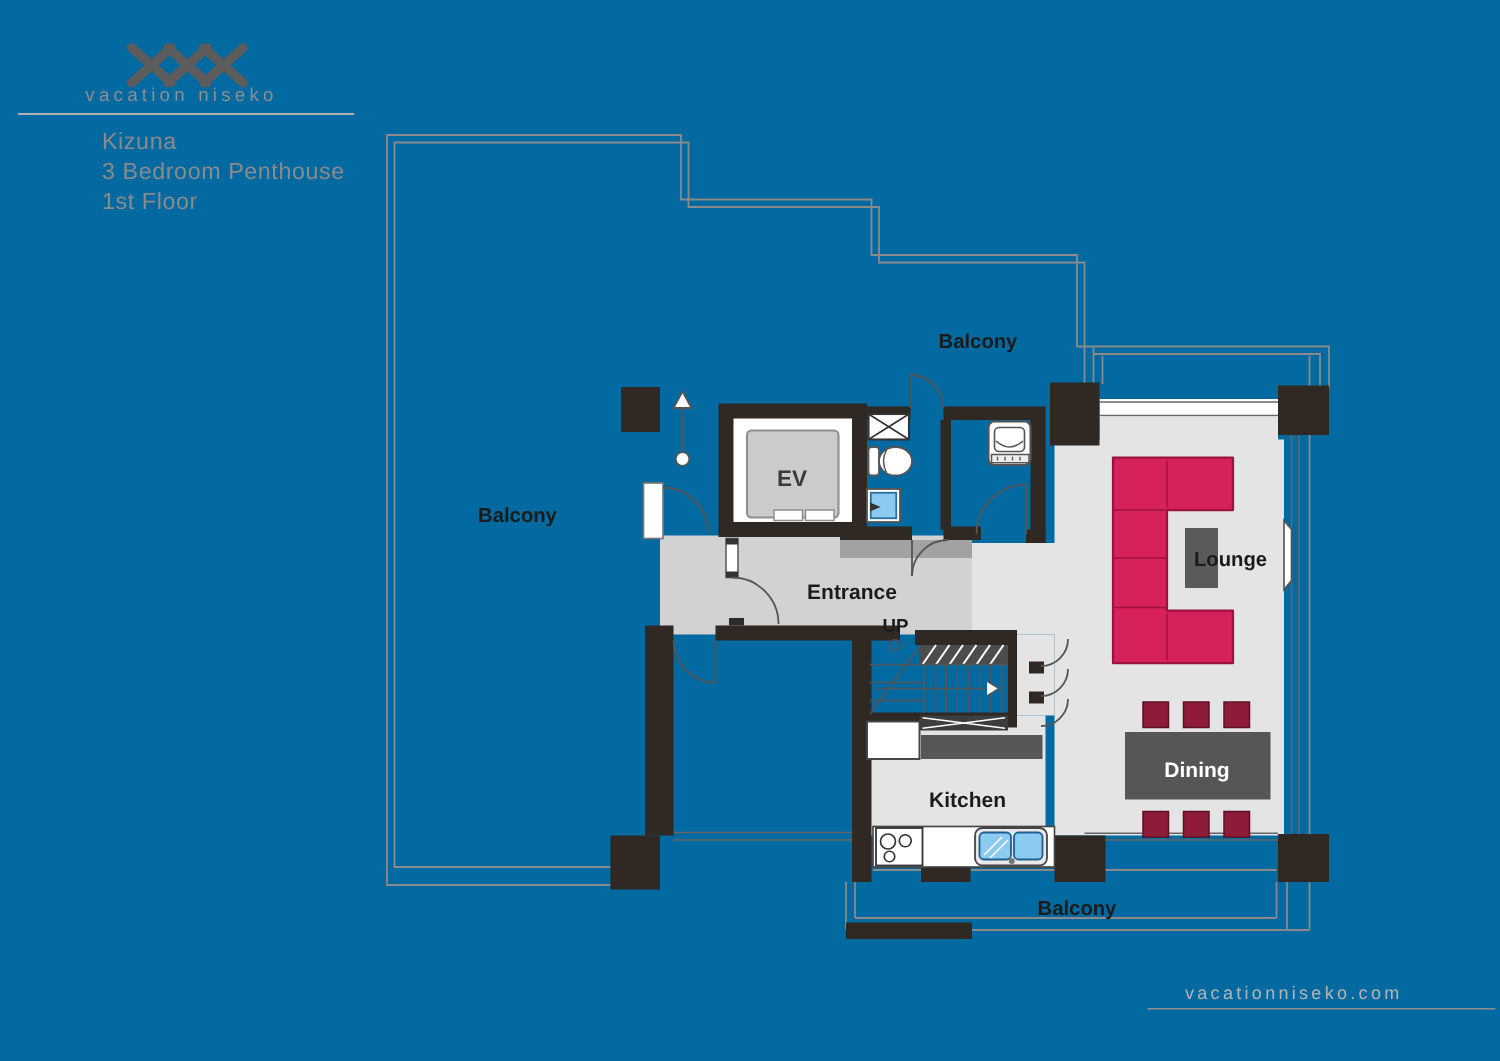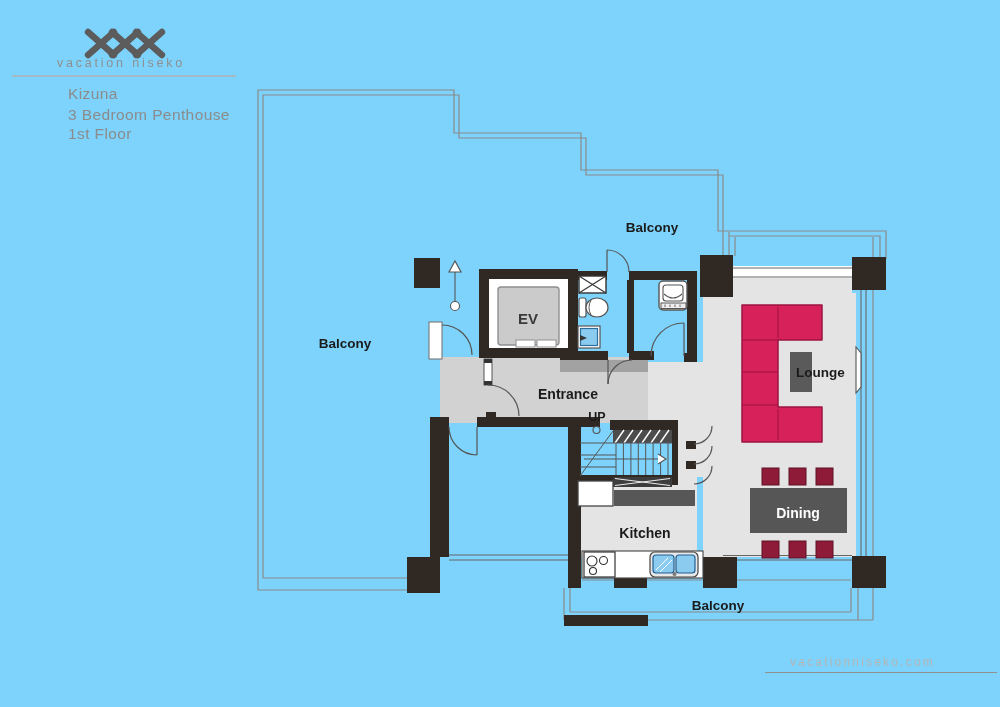--- a/index.html
+++ b/index.html
@@ -1,17 +1,17 @@
 <!DOCTYPE html>
 <html><head>
 <meta charset="utf-8">
 <style>
   html,body { margin:0; padding:0; background:#ffffff; }
   .page {
-    position:relative; width:1000px; height:707px; background:#7dd3fc;
+    position:relative; width:1000px; height:707px; background:#0369a1;
     font-family:"Liberation Sans", sans-serif; overflow:hidden;
   }
   svg { position:absolute; left:0; top:0; }
   .brand-text { font-size:12.5px; letter-spacing:2.8px; fill:#8f8f8f; }
   .title-text { font-size:15.5px; letter-spacing:0.4px; fill:#8b8b8b; }
   .room-label { font-size:13.5px; font-weight:bold; fill:#1b1b1b; }
   .room-label-big { font-size:14px; font-weight:bold; fill:#1b1b1b; }
   .room-label-white { font-size:14px; font-weight:bold; fill:#ffffff; }
   .ev-label { font-size:15px; font-weight:bold; fill:#3a3a3a; }
   .up-label { font-size:12.5px; font-weight:bold; fill:#1b1b1b; }

